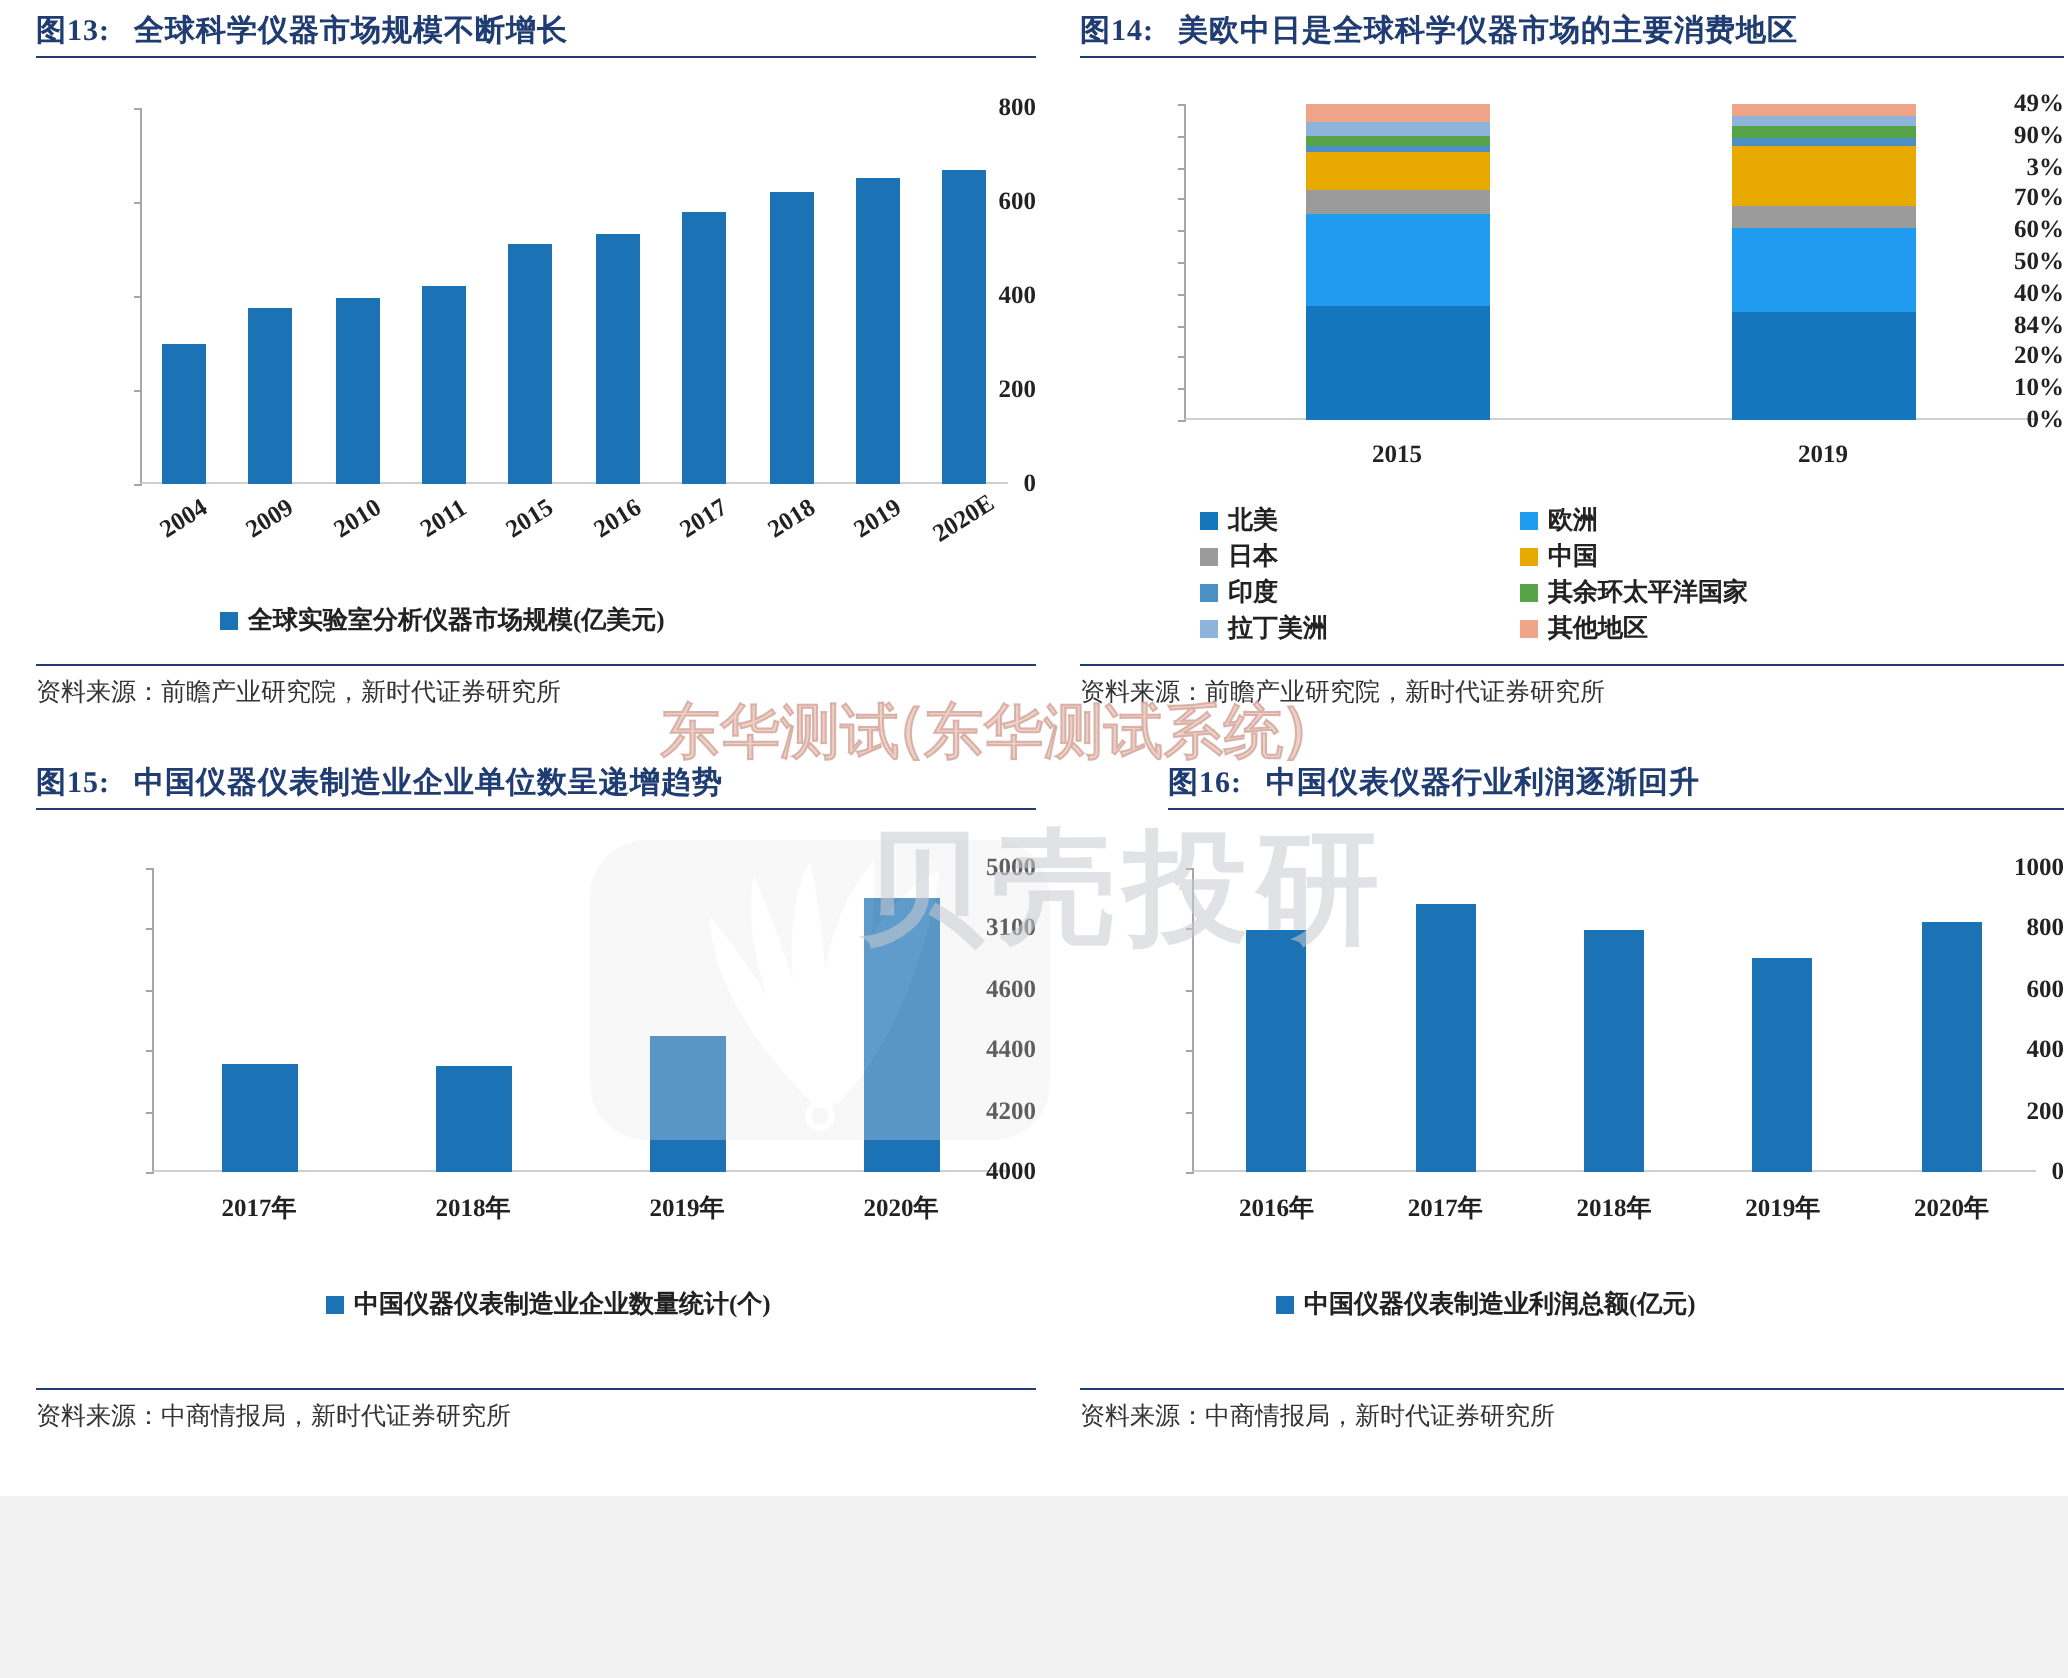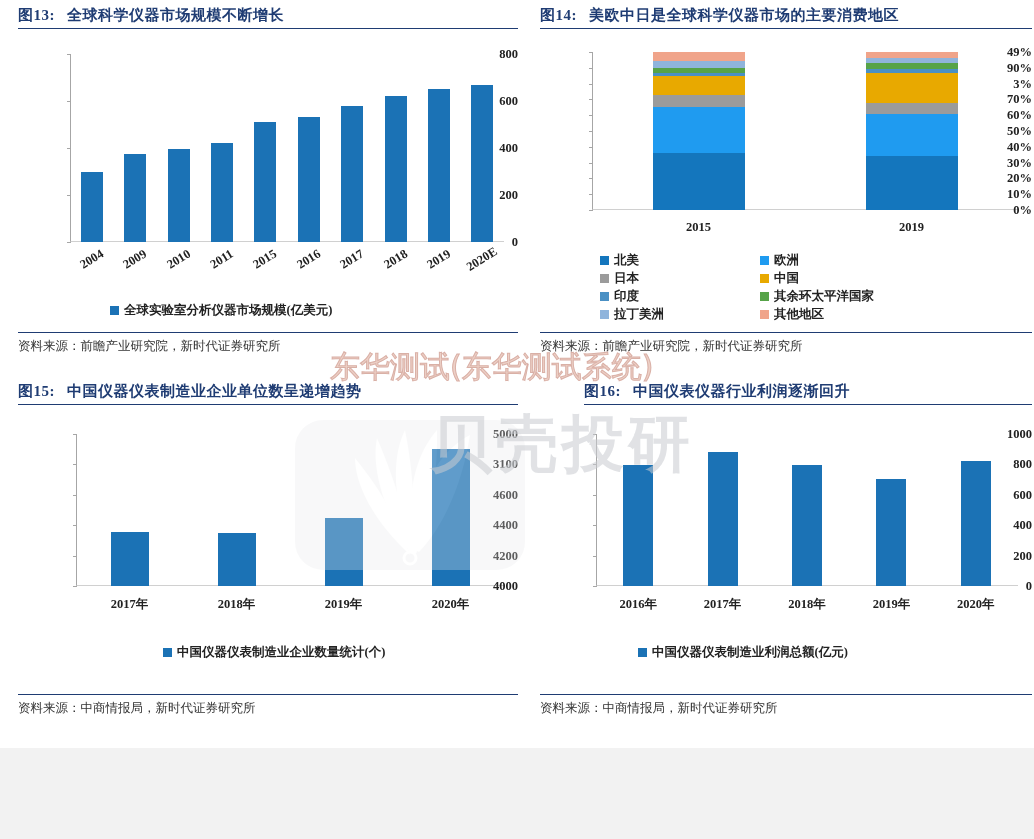--- a/index.html
+++ b/index.html
@@ -158,21 +158,21 @@
           <div class="tickmark" style="top:79px;"></div>
           <div class="tickmark" style="top:63.2px;"></div>
           <div class="tickmark" style="top:47.400000000000006px;"></div>
           <div class="tickmark" style="top:31.599999999999994px;"></div>
           <div class="tickmark" style="top:15.799999999999983px;"></div>
           <div class="tickmark" style="top:0px;"></div>
         </div>
         <div class="yaxis-label" style="top:166px;width:45px;">0%</div>
         <div class="yaxis-label" style="top:150.2px;width:45px;">10%</div>
         <div class="yaxis-label" style="top:134.4px;width:45px;">20%</div>
-        <div class="yaxis-label" style="top:118.6px;width:45px;">30%</div>
+        <div class="yaxis-label" style="top:118.6px;width:45px;">84%</div>
         <div class="yaxis-label" style="top:102.8px;width:45px;">40%</div>
         <div class="yaxis-label" style="top:87px;width:45px;">50%</div>
         <div class="yaxis-label" style="top:71.2px;width:45px;">60%</div>
         <div class="yaxis-label" style="top:55.400000000000006px;width:45px;">70%</div>
         <div class="yaxis-label" style="top:39.599999999999994px;width:45px;">3%</div>
         <div class="yaxis-label" style="top:23.799999999999983px;width:45px;">90%</div>
         <div class="yaxis-label" style="top:8px;width:45px;">49%</div>
         <div class="seg" style="left:112.5px;top:109.12px;width:92px;height:56.879999999999995px;background:#1476bd;position:absolute;"></div>
         <div class="seg" style="left:112.5px;top:63.3px;width:92px;height:45.82000000000001px;background:#1f9bf0;position:absolute;"></div>
         <div class="seg" style="left:112.5px;top:50.66px;width:92px;height:12.64px;background:#9b9b9b;position:absolute;"></div>

